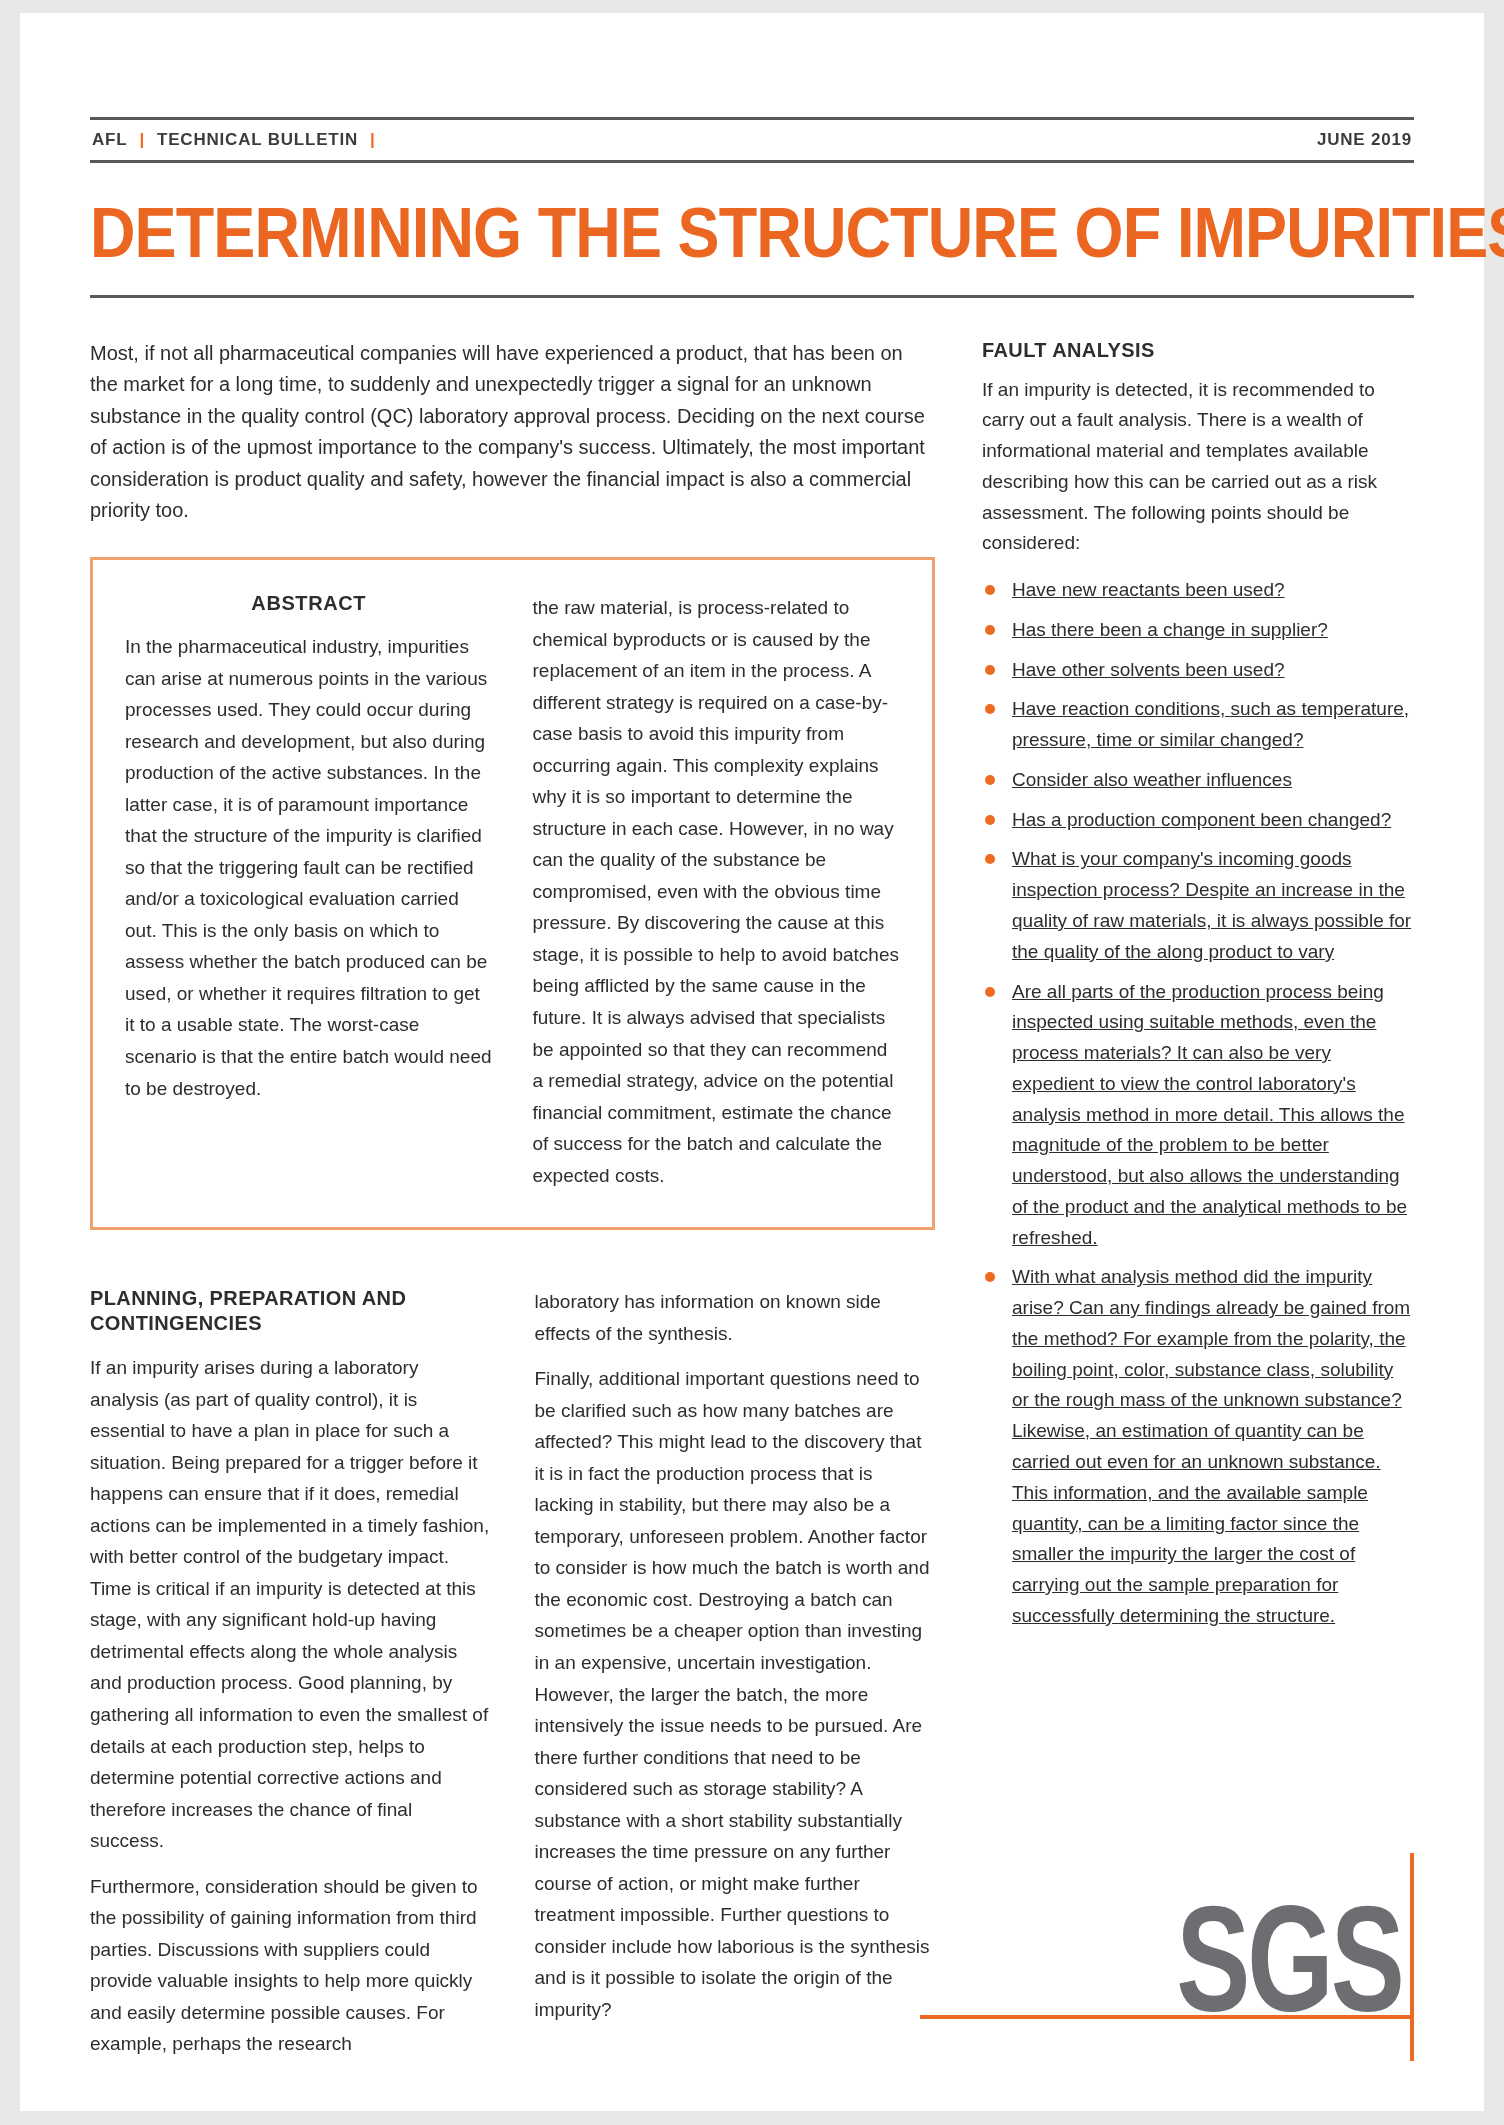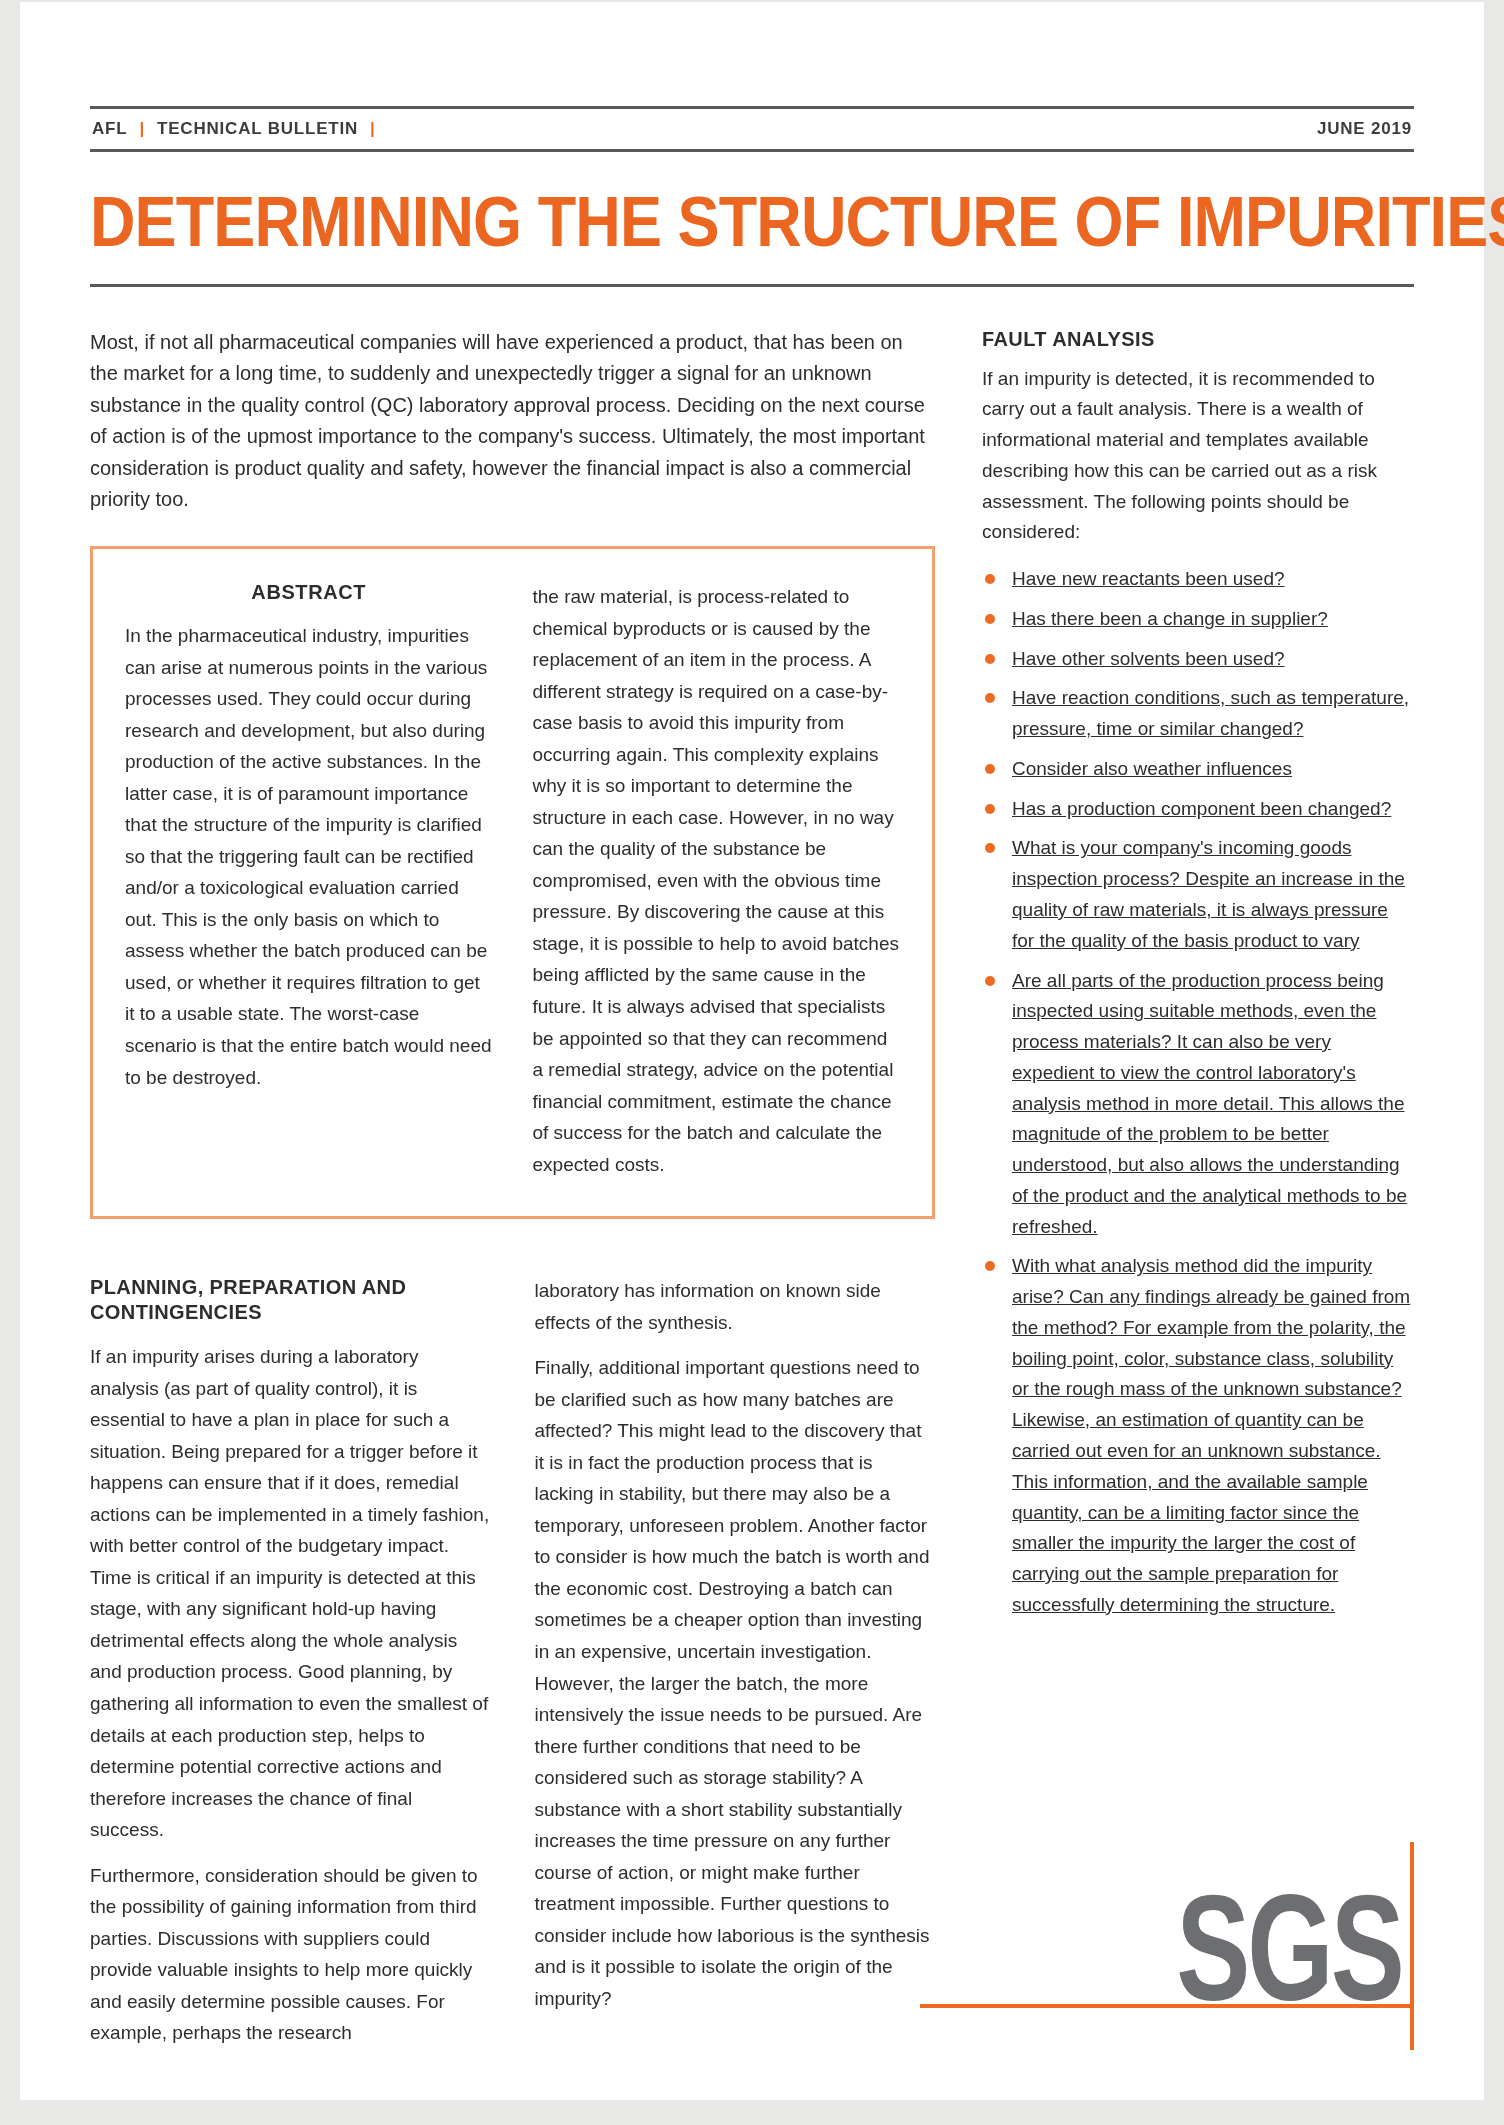--- a/index.html
+++ b/index.html
@@ -5,21 +5,21 @@
   * { box-sizing: border-box; margin: 0; padding: 0; }
   html, body { width: 1504px; height: 2125px; }
   body {
     background: #e8e8e6;
     font-family: "Liberation Sans", sans-serif;
     color: #2e2d2c;
     position: relative;
   }
   .page {
     position: absolute;
-    left: 20px; top: 2px;
+    left: 20px; top: 13px;
     width: 1464px; height: 2098px;
     background: #ffffff;
     padding: 0 70px;
   }
   
   .masthead {
     margin-top: 104px;
     border-top: 3px solid #58595b;
     border-bottom: 3px solid #58595b;
     display: flex;
@@ -210,21 +210,21 @@
     <div class="fault">
       <div class="section-heading">FAULT ANALYSIS</div>
       <p>If an impurity is detected, it is recommended to carry out a fault analysis. There is a wealth of informational material and templates available describing how this can be carried out as a risk assessment. The following points should be considered:</p>
       <ul>
         <li>Have new reactants been used?</li>
         <li>Has there been a change in supplier?</li>
         <li>Have other solvents been used?</li>
         <li>Have reaction conditions, such as temperature, pressure, time or similar changed?</li>
         <li>Consider also weather influences</li>
         <li>Has a production component been changed?</li>
-        <li>What is your company's incoming goods inspection process? Despite an increase in the quality of raw materials, it is always pressure for the quality of the basis product to vary</li>
+        <li>What is your company's incoming goods inspection process? Despite an increase in the quality of raw materials, it is always possible for the quality of the along product to vary</li>
         <li>Are all parts of the production process being inspected using suitable methods, even the process materials? It can also be very expedient to view the control laboratory's analysis method in more detail. This allows the magnitude of the problem to be better understood, but also allows the understanding of the product and the analytical methods to be refreshed.</li>
         <li>With what analysis method did the impurity arise? Can any findings already be gained from the method? For example from the polarity, the boiling point, color, substance class, solubility or the rough mass of the unknown substance? Likewise, an estimation of quantity can be carried out even for an unknown substance. This information, and the available sample quantity, can be a limiting factor since the smaller the impurity the larger the cost of carrying out the sample preparation for successfully determining the structure.</li>
       </ul>
     </div>
 
   </div>
 
   <div class="sgs-logo">
     <span class="sgs-text">SGS</span>
     <div class="sgs-hline"></div>

